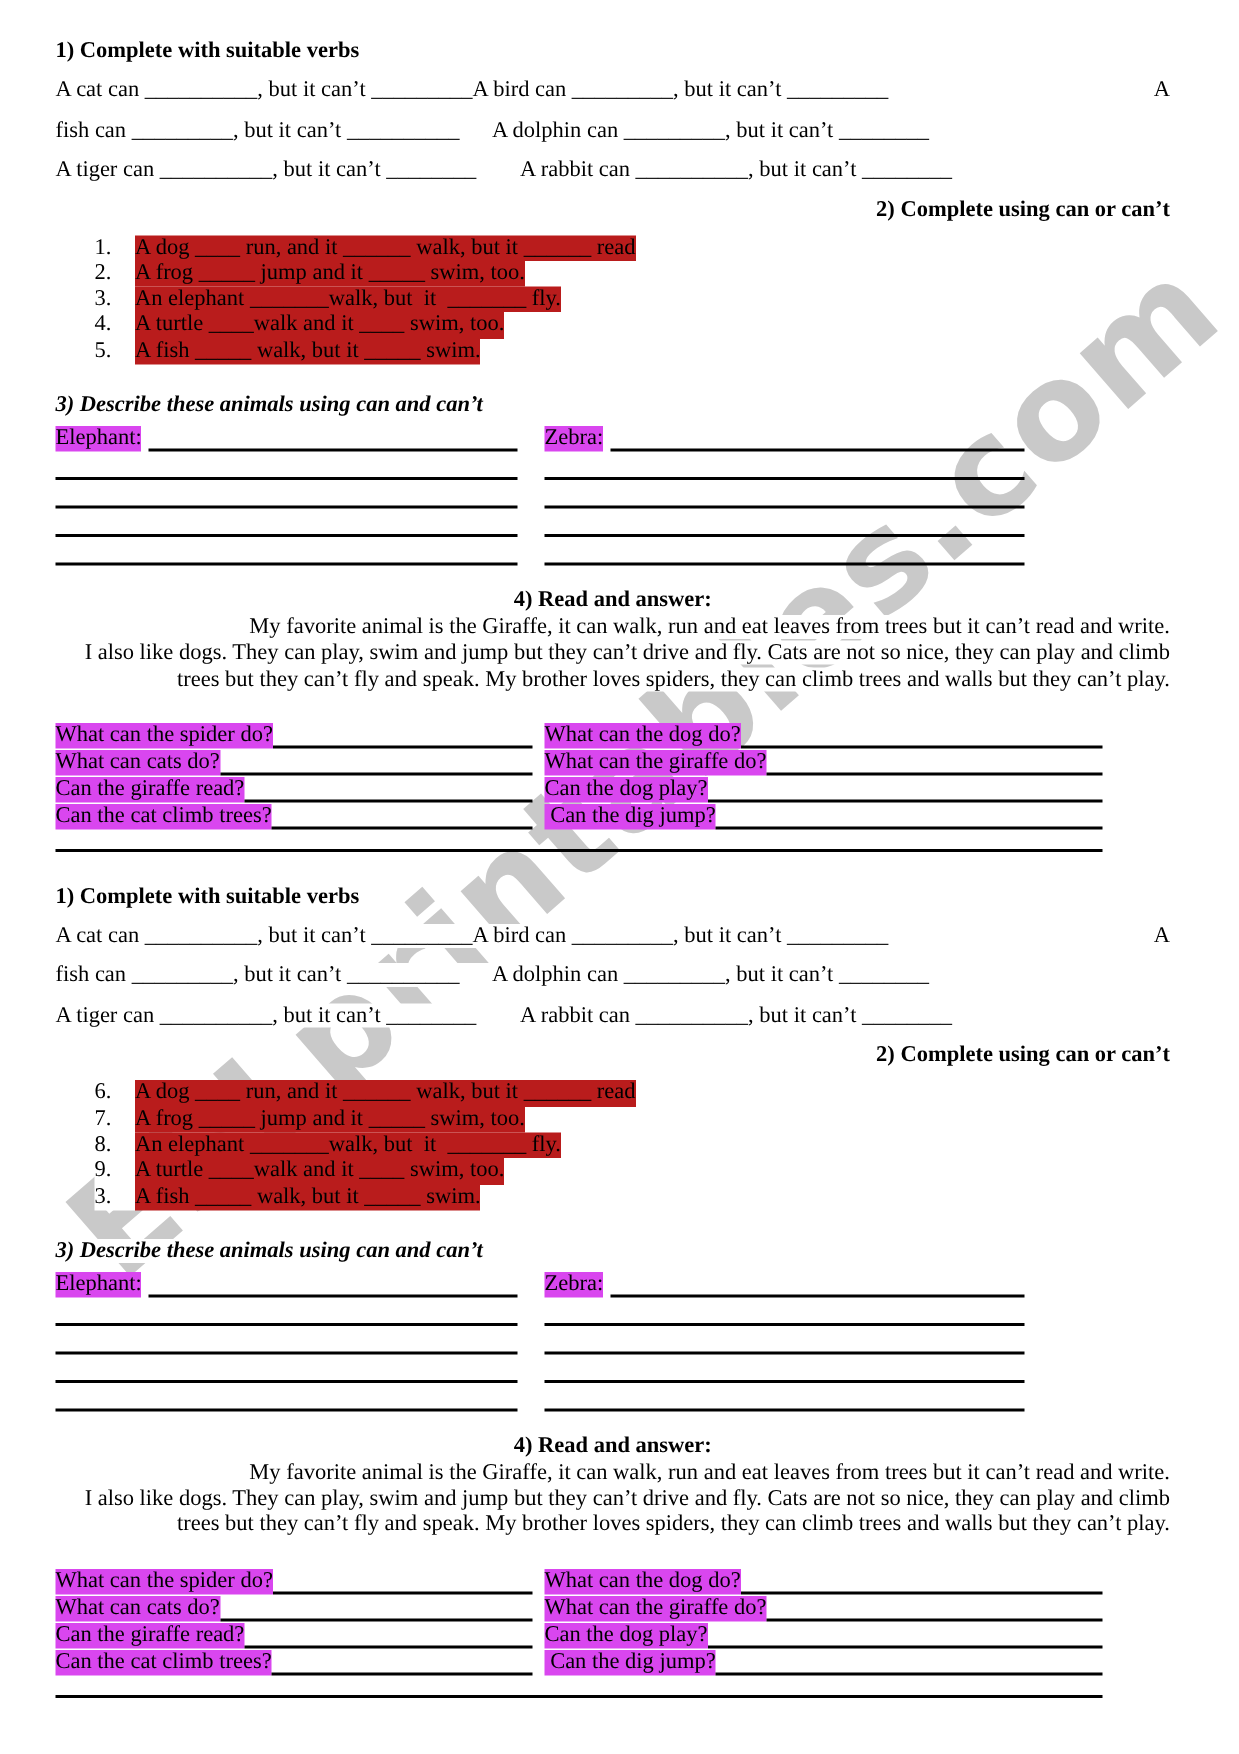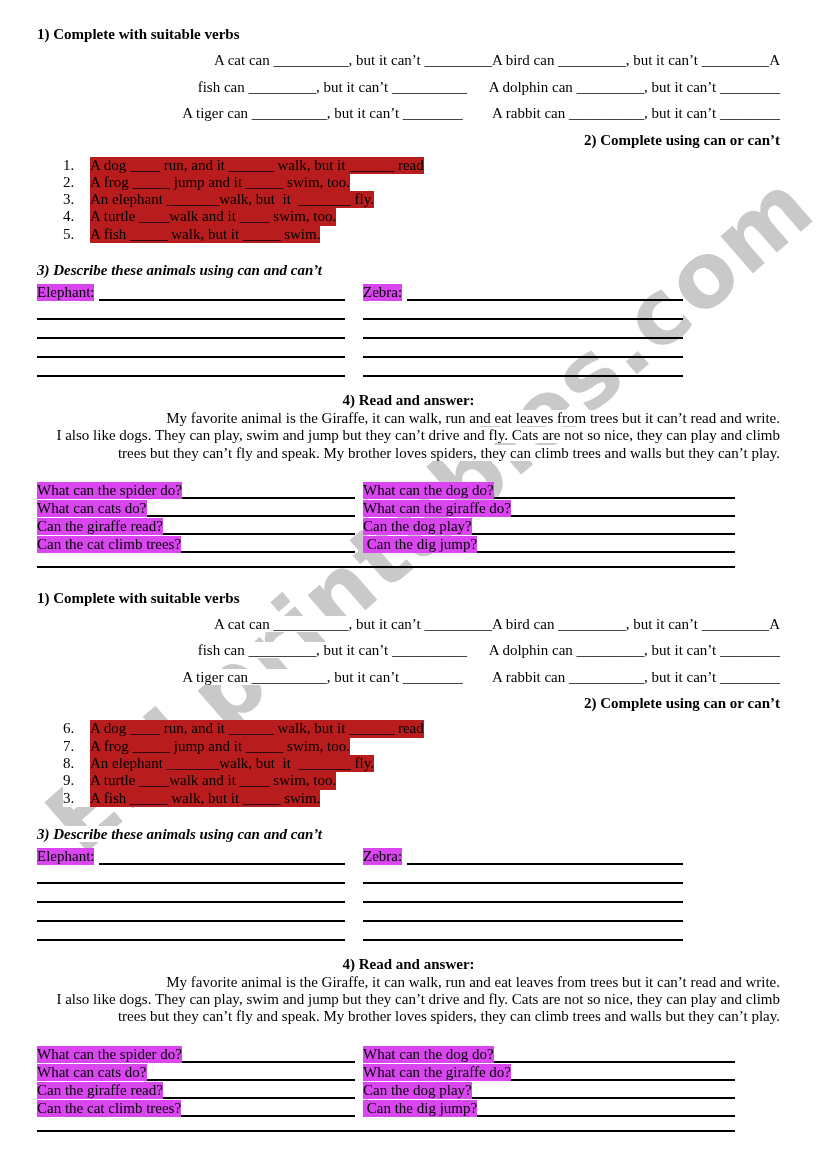--- a/index.html
+++ b/index.html
@@ -11,21 +11,21 @@
   .watermark{
     position:absolute;left:95px;top:768px;z-index:0;
     font-family:"DejaVu Sans", sans-serif;font-weight:bold;
     font-size:90px;letter-spacing:2px;color:#c9c9c9;
     white-space:nowrap;transform-origin:0 100%;transform:rotate(-41deg);
     user-select:none;
   }
   .content{position:absolute;left:37px;top:26px;width:743px;z-index:1;}
   .h-sec{font-weight:bold;line-height:16px;margin:0 0 10px;}
   .h-sec .bg{background:#fff;}
-  .s1-line{display:flex;justify-content:flex-end;line-height:16px;margin-bottom:10.5px;white-space:pre-wrap;}
+  .s1-line{display:flex;justify-content:space-between;line-height:16px;margin-bottom:10.5px;white-space:pre-wrap;}
   .s1-line .bg{background:#fff;}
   .h2{margin:3px 0 9px;text-align:right;}
   .list{margin:0;}
   .li{display:flex;line-height:17.3px;white-space:pre-wrap;}
   .li .num{display:inline-block;width:27px;margin-left:26px;background:#fff;}
   .li .txt{background:#b91c1c;}
   .h3{margin:19px 0 3px;font-style:italic;}
   .cols3{display:grid;grid-template-columns:308px 320px;column-gap:18px;}
   .label-row{display:flex;align-items:flex-end;height:20px;}
   .label-row .lbl{background:#d946ef;white-space:pre;}

